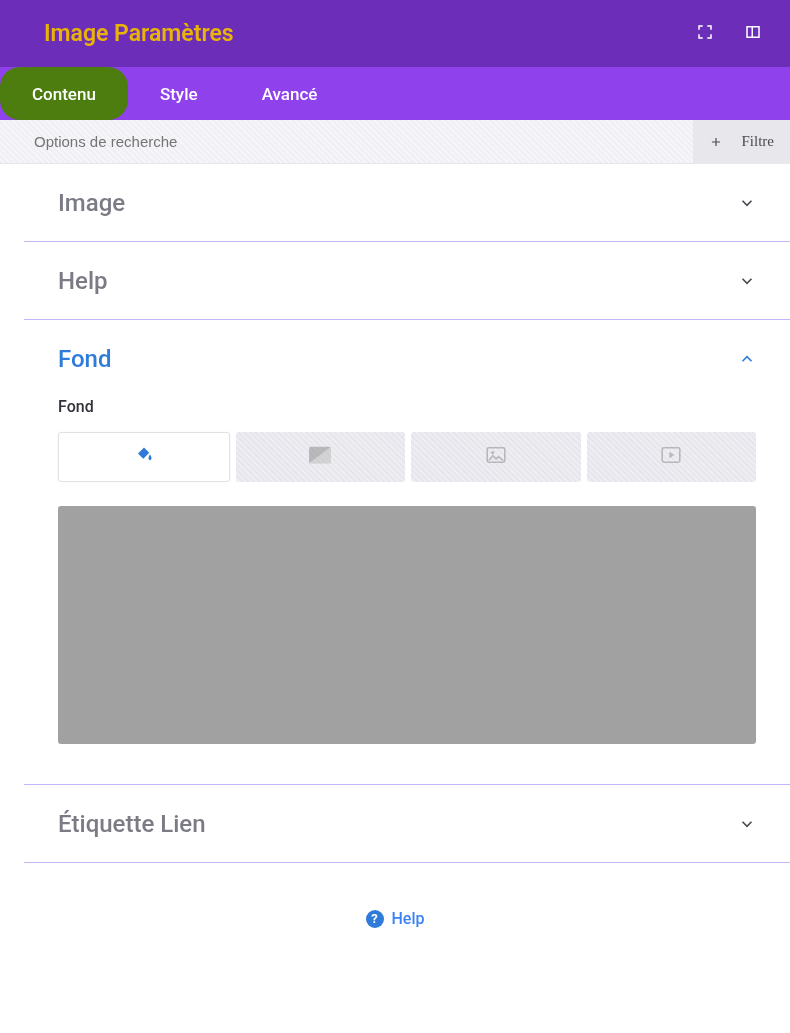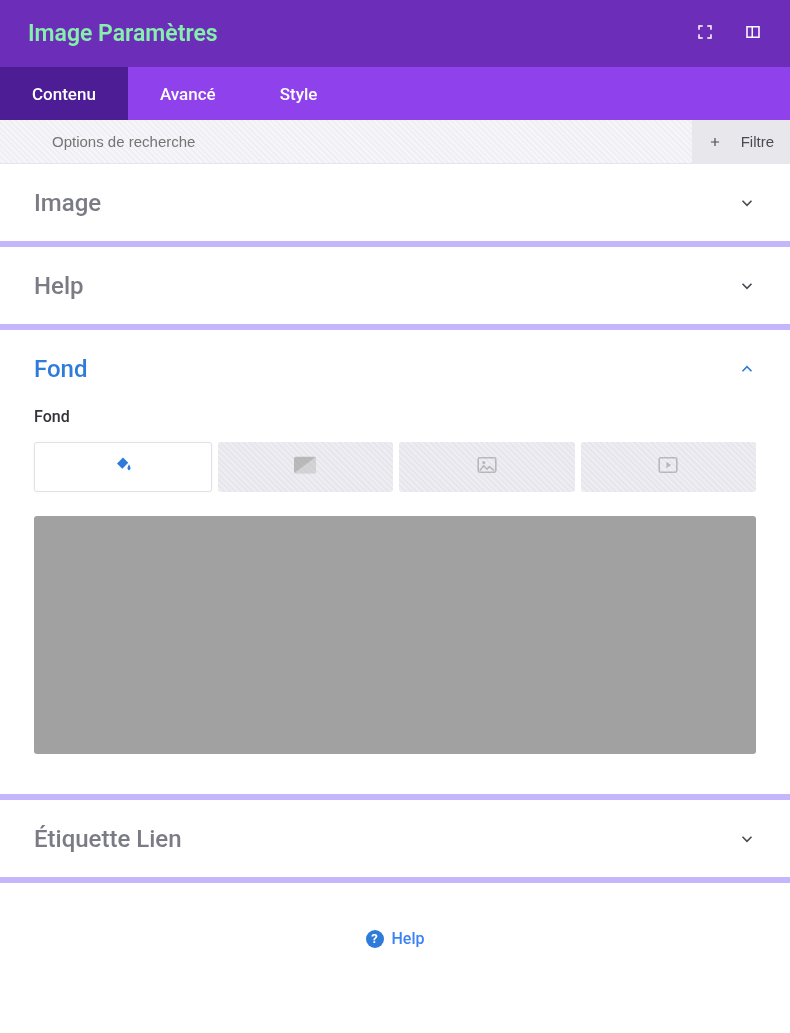--- a/index.html
+++ b/index.html
@@ -12,23 +12,24 @@
   }
   .header {
     background: #6C2EB9;
     height: 67px;
     display: flex;
     align-items: center;
     justify-content: space-between;
     padding: 0 28px;
   }
   .header-title {
-    color: #86efac;
+    color: #eab308;
     font-size: 23px;
     font-weight: 600;
+    margin-left: 16px;
   }
   .header-icons {
     display: flex;
     gap: 30px;
     align-items: center;
   }
   .header-icons svg { fill: #ffffff; }
   .tabs {
     background: #8F42EC;
     height: 53px;
@@ -38,51 +39,54 @@
   .tab {
     display: flex;
     align-items: center;
     padding: 0 32px;
     color: #ffffff;
     font-size: 17px;
     font-weight: 500;
     cursor: pointer;
   }
   .tab.active {
-    background: #4c1d95;
+    background: #4d7c0f;
+    border-radius: 20px;
   }
   .search-bar {
     height: 44px;
     background: repeating-linear-gradient(45deg, #f0f0f4, #f0f0f4 2px, #f6f6fa 2px, #f6f6fa 4px);
     display: flex;
     align-items: center;
     justify-content: space-between;
-    padding-left: 52px;
+    padding-left: 34px;
     border-bottom: 1px solid #e6e6ea;
   }
   .search-placeholder {
     color: #8a8a94;
     font-size: 15px;
   }
   .filter-btn {
     height: 44px;
     background: #e8e8ec;
     border: none;
     padding: 0 16px;
     display: flex;
     align-items: center;
     gap: 19px;
     color: #4a4a52;
     font-size: 15px;
     cursor: pointer;
     font-weight: 500;
+    font-family: Liberation Serif, serif;
   }
   .filter-btn svg { width: 14px; height: 14px; }
   .section {
-    border-bottom: 6px solid #c4b5fd;
+    border-bottom: 1px solid #c4b5fd;
+    margin-left: 24px;
   }
   .section-header {
     height: 77px;
     display: flex;
     align-items: center;
     justify-content: space-between;
     padding: 0 34px;
     cursor: pointer;
   }
   .section-title {
@@ -161,22 +165,22 @@
     <span>
       <svg width="18" height="18" viewBox="0 0 24 24">
           <path d="M3 4h18v16H3V4zm2 2v12h5V6H5zm7 0v12h7V6h-7z"></path>
         </svg>
     </span>
   </div>
 </div>
 
 <div class="tabs">
   <div class="tab active">Contenu</div>
+  <div class="tab">Style</div>
   <div class="tab">Avancé</div>
-  <div class="tab">Style</div>
 </div>
 
 <div class="search-bar">
   <input type="text" style="background: transparent; border: none; outline: none; font-size: 15px; color: rgb(74, 74, 82); width: 60%;" class="search-placeholder" placeholder="Options de recherche">
   <button class="filter-btn">
     <svg viewBox="0 0 24 24">
         <path fill="#4a4a52" d="M11 5h2v6h6v2h-6v6h-2v-6H5v-2h6V5z"></path>
       </svg>
     <span>Filtre</span>
   </button>

